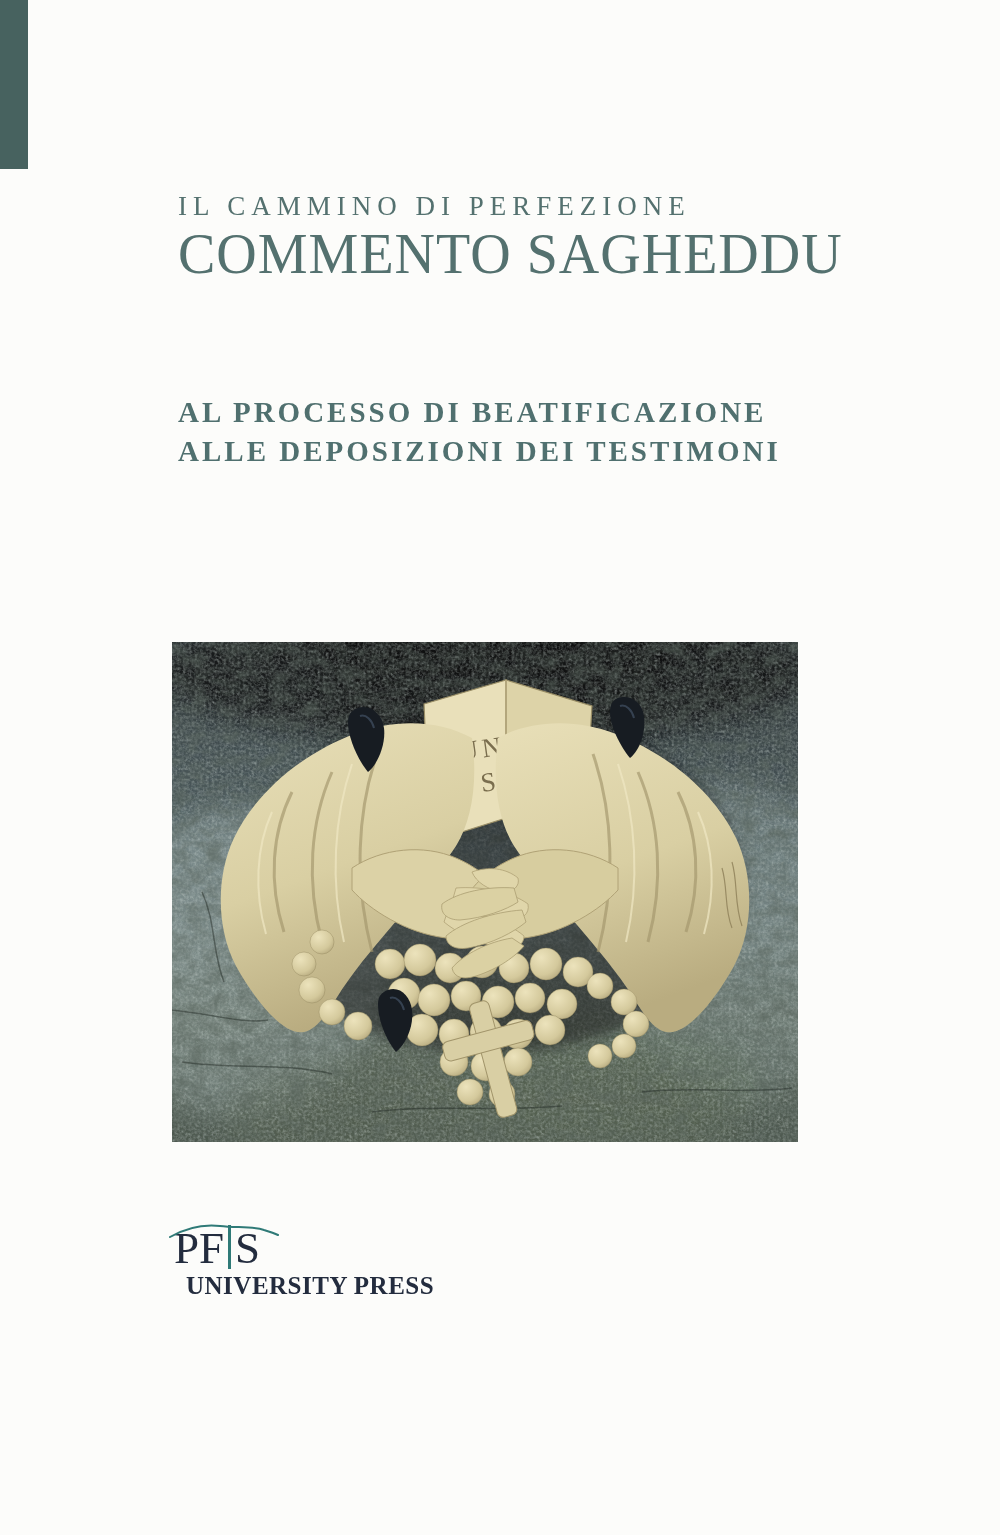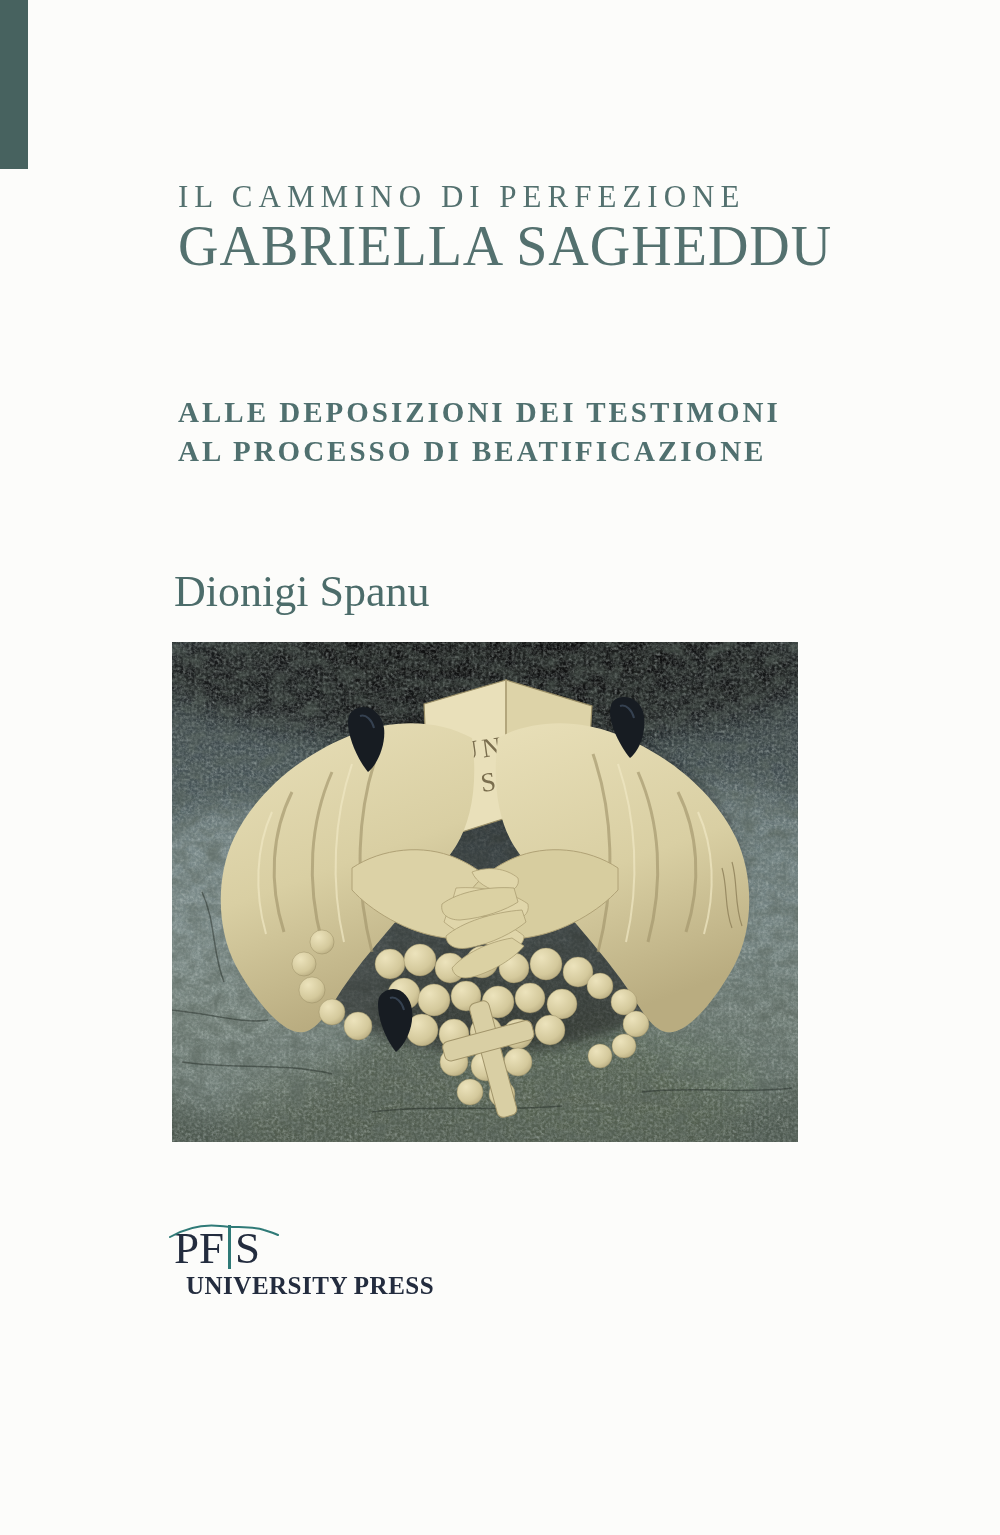--- a/index.html
+++ b/index.html
@@ -13,22 +13,22 @@
   .page{position:absolute;inset:0;}
   .spine-bar{
     position:absolute;left:0;top:0;width:28px;height:169px;
     background:#47625f;
   }
   .title{
     position:absolute;left:178px;top:180px;margin:0;
     color:#54716f;font-weight:400;white-space:nowrap;
   }
   .title .t1{
-    display:block;font-size:31px;letter-spacing:6px;
-    line-height:1.1;margin:0 0 2px 0;
+    display:block;font-size:27px;letter-spacing:6px;
+    line-height:1.1;margin:12px 0 2px 0;
   }
   .title .t2{
     display:block;font-size:56px;letter-spacing:1px;line-height:60px;
   }
   .subtitle{
     position:absolute;left:178px;top:393px;margin:0;
     color:#50706f;font-weight:600;white-space:nowrap;
   }
   .subtitle span{
     display:block;font-size:29px;letter-spacing:3px;line-height:38.5px;
@@ -59,29 +59,28 @@
 </style>
 </head>
 <body>
 
 <div class="page">
 
   <div class="spine-bar"></div>
 
   <h1 class="title">
     <span class="t1">IL CAMMINO DI PERFEZIONE</span>
-    <span class="t2">GABRIELLA SAGHEDDU</span>
+    <span class="t2">COMMENTO SAGHEDDU</span>
   </h1>
 
   <h2 class="subtitle">
+    <span>AL PROCESSO DI BEATIFICAZIONE</span>
     <span>ALLE DEPOSIZIONI DEI TESTIMONI</span>
-    <span>AL PROCESSO DI BEATIFICAZIONE</span>
   </h2>
 
-  <div class="author">Dionigi Spanu</div>
 
   <figure class="photo">
     <svg viewBox="0 0 626 500" xmlns="http://www.w3.org/2000/svg">
       <defs>
         <linearGradient id="stoneV" x1="0" y1="0" x2="0" y2="1">
           <stop offset="0" stop-color="#171a1b"></stop>
           <stop offset="0.10" stop-color="#23282a"></stop>
           <stop offset="0.25" stop-color="#404c4e"></stop>
           <stop offset="0.42" stop-color="#5f7073"></stop>
           <stop offset="0.58" stop-color="#6d7d7c"></stop>

